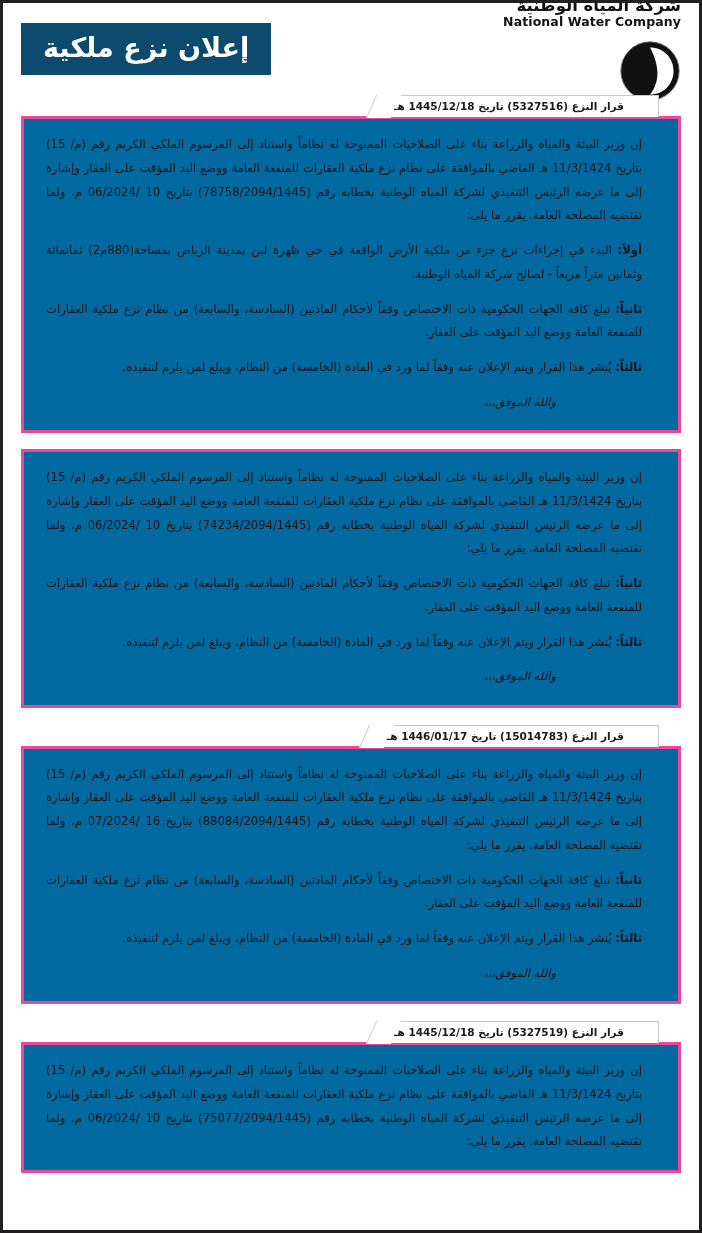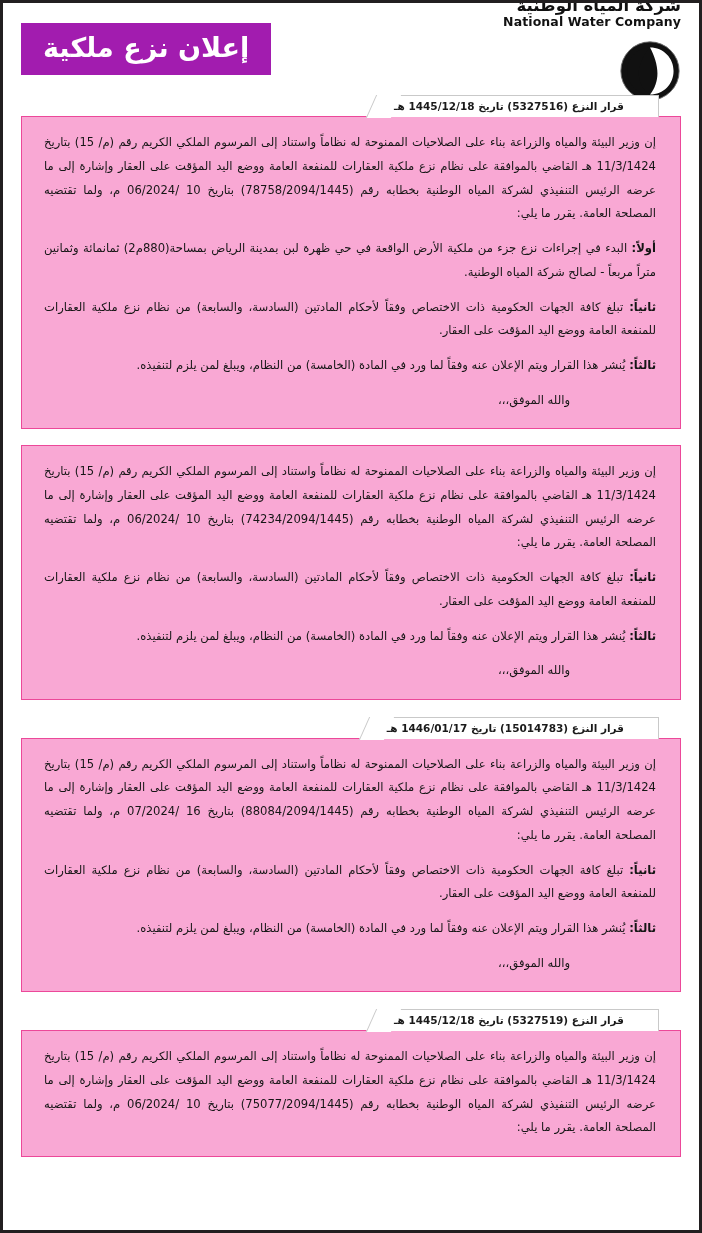--- a/index.html
+++ b/index.html
@@ -25,21 +25,21 @@
     position: relative;
     height: 92px;
     padding: 0 18px;
     display: flex;
     align-items: center;
     justify-content: space-between;
     flex-direction: row-reverse;
   }
 
   .title-banner {
-    background: #a21caf;
+    background: #0c4a6e;
     color: #ffffff;
     padding: 9px 22px 12px 22px;
     font-size: 27px;
     font-weight: 700;
     line-height: 1.15;
     letter-spacing: 0.5px;
     white-space: nowrap;
     direction: rtl;
   }
 
@@ -112,23 +112,23 @@
     left: -11px;
     width: 24px;
     height: 23px;
     background: #ffffff;
     border-left: 1px solid #c9c9c9;
     transform: skewX(-24deg);
     z-index: -1;
   }
 
   .body-card {
-    background: #f9a8d4;
-    border: 1px solid #ec4899;
-    padding: 14px 24px 16px 22px;
+    background: #0369a1;
+    border: 3px solid #ec4899;
+    padding: 14px 36px 16px 22px;
     margin-top: -1px;
   }
 
   .para {
     direction: rtl;
     text-align: justify;
     text-align-last: right;
     font-size: 11.6px;
     line-height: 2.05;
     color: #161616;
@@ -139,20 +139,21 @@
   .para b { font-weight: 700; }
 
   .closing {
     direction: rtl;
     text-align: right;
     font-size: 11.6px;
     line-height: 2.0;
     color: #161616;
     padding-right: 86px;
     margin-top: 2px;
+    font-style: italic;
   }
 </style>
 </head>
 <body>
 
 <div class="page">
 
   <div class="header">
 
     <div class="title-banner">إعلان نزع ملكية</div>

